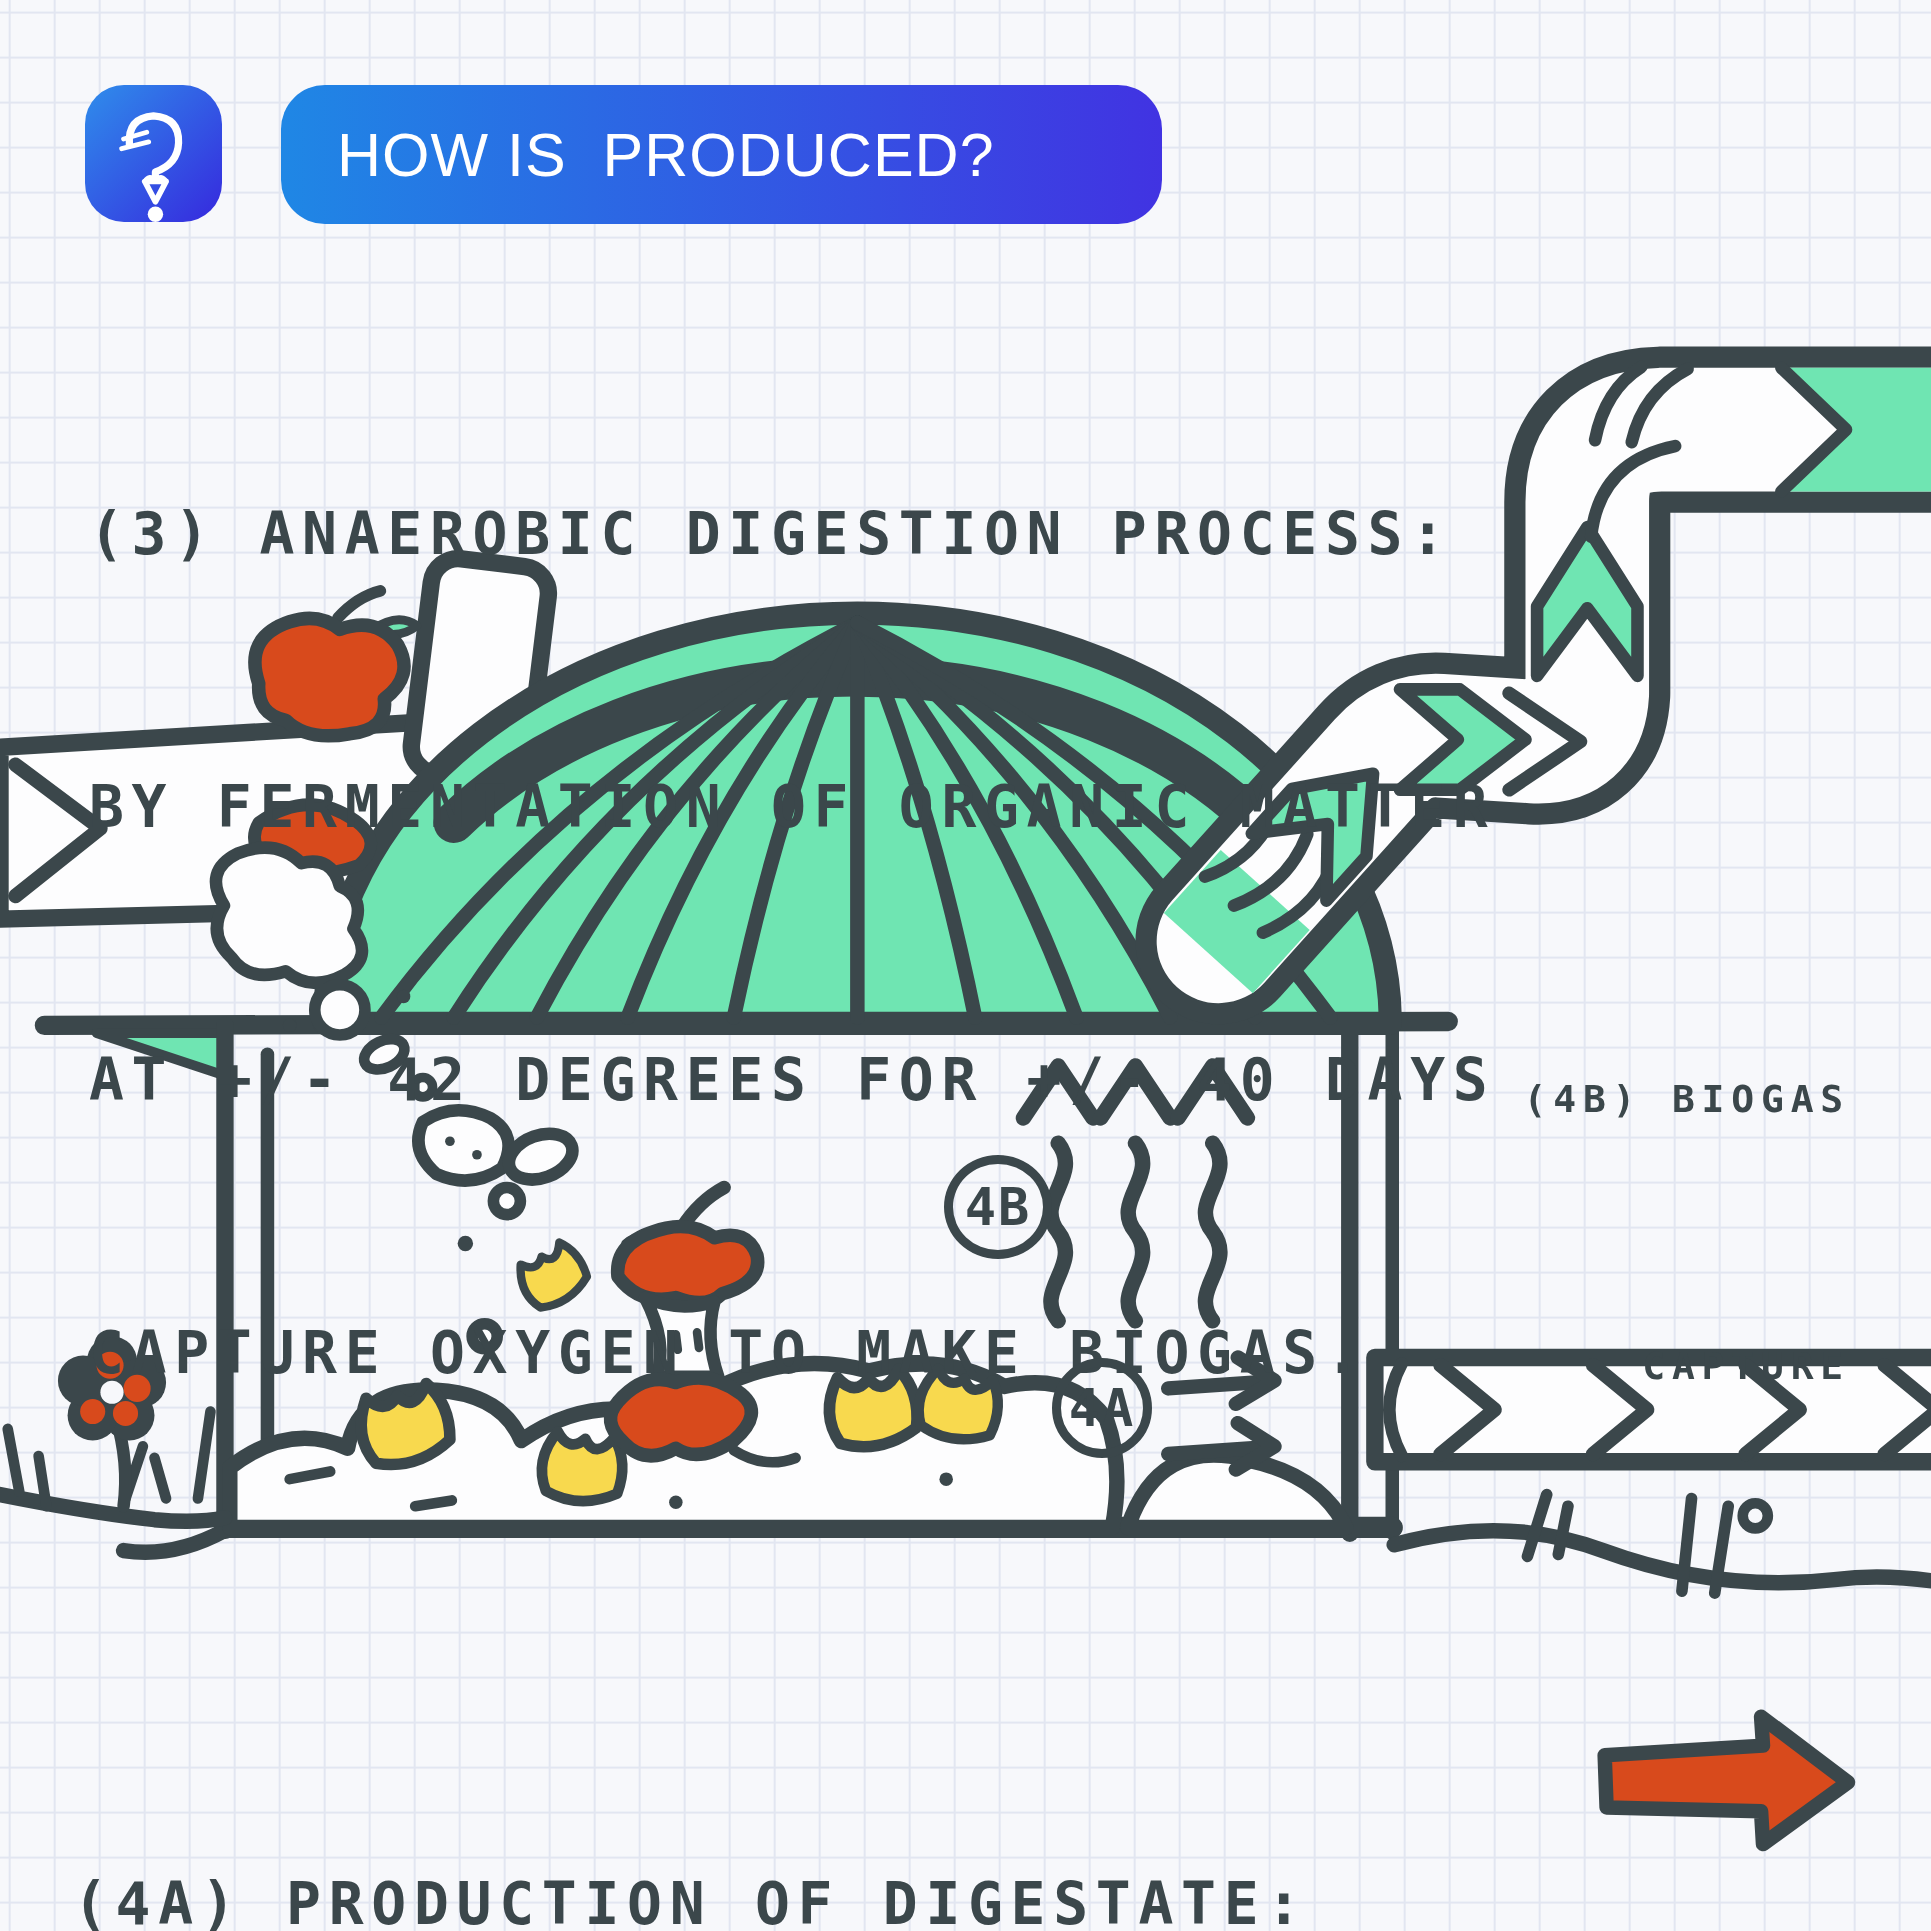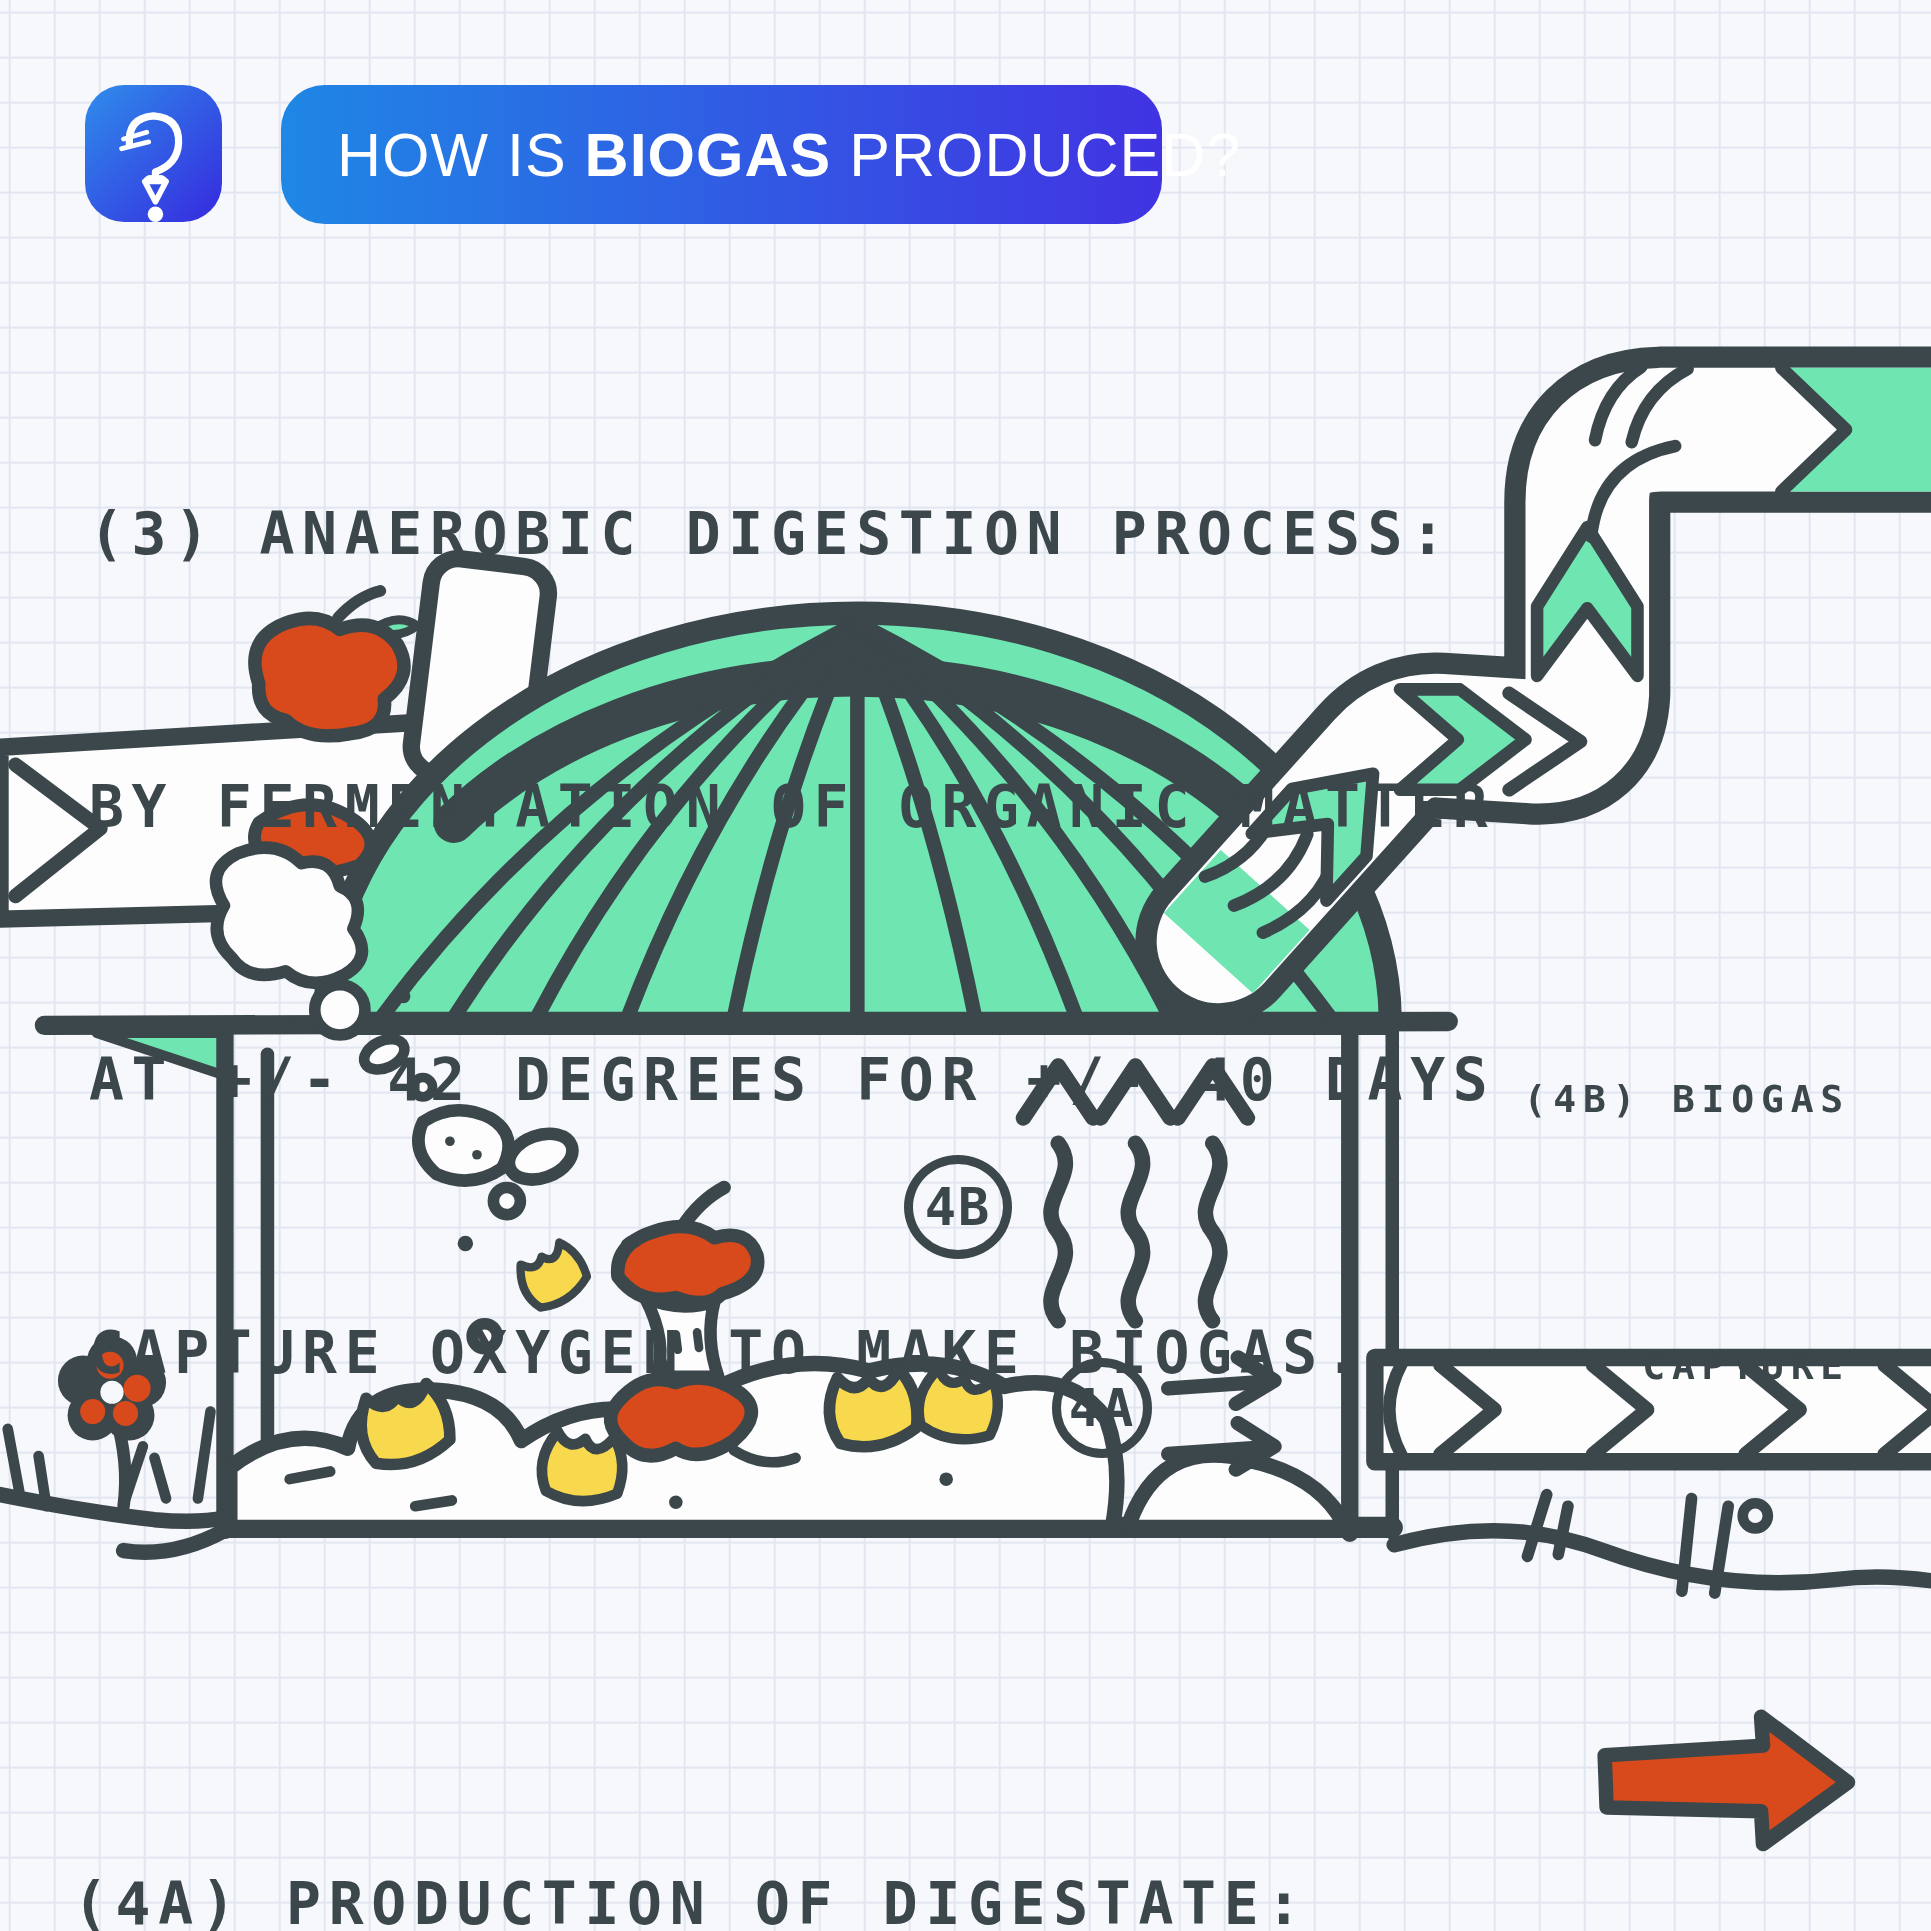--- a/index.html
+++ b/index.html
@@ -37,21 +37,21 @@
   .capture-label{
     position:absolute;right:81px;top:877px;text-align:right;
     font-weight:bold;font-size:38px;letter-spacing:6.8px;line-height:89px;white-space:pre;
   }
   .tag{
     position:absolute;border:9.7px solid #3b474b;border-radius:50%;
     display:flex;align-items:center;justify-content:center;
     font-weight:bold;font-size:52px;letter-spacing:1.9px;color:#3b474b;
     box-sizing:border-box;
   }
-  .tag-4b{left:904px;top:1155px;width:108px;height:104px;}
+  .tag-4b{left:944px;top:1155px;width:108px;height:104px;}
   .tag-4a{left:1052px;top:1358px;width:100px;height:100px;text-align:center;}
 </style>
 </head>
 <body>
 
 <div class="canvas">
 
   <svg class="illu" viewBox="0 0 2000 2000">
     <defs>
       <path id="peel" d="M -50,40 Q -68,8 -46,-28 Q -30,-6 -14,-24 Q 0,-2 18,-30 Q 38,-4 30,32 Q -10,56 -50,40 Z"></path>
@@ -233,21 +233,21 @@
         <path d="M 46,62 Q 44,34 71,32 Q 98,34 97,60 Q 96,82 73,90 L 73,97" stroke-width="7.5"></path>
         <path d="M 40,56 L 64,49" stroke-width="5"></path>
         <path d="M 38,66 L 66,59" stroke-width="5"></path>
         <path d="M 62,100 L 84,100 L 73,121 Z" stroke-width="6"></path>
         <path d="M 62,100 Q 67,92 73,99 Q 79,92 84,100" stroke-width="5"></path>
         <circle cx="73" cy="134" r="8" fill="#ffffff" stroke="none"></circle>
       </g>
     </svg>
   </div>
   <div class="hdr-pill">
-    <span>HOW IS </span><span class="bold">BIOGAS</span><span> PRODUCED?</span>
+    <span>HOW IS </span><span> PRODUCED?</span>
   </div>
 
   <div class="hand" style="left:89px;top:307px;">
     <div>(3) ANAEROBIC DIGESTION PROCESS:</div>
     <div>BY FERMENTATION OF ORGANIC MATTER</div>
     <div>AT +/- 42 DEGREES FOR +/- 40 DAYS</div>
     <div>CAPTURE OXYGEN TO MAKE BIOGAS.</div>
   </div>
 
   <div class="capture-label">

